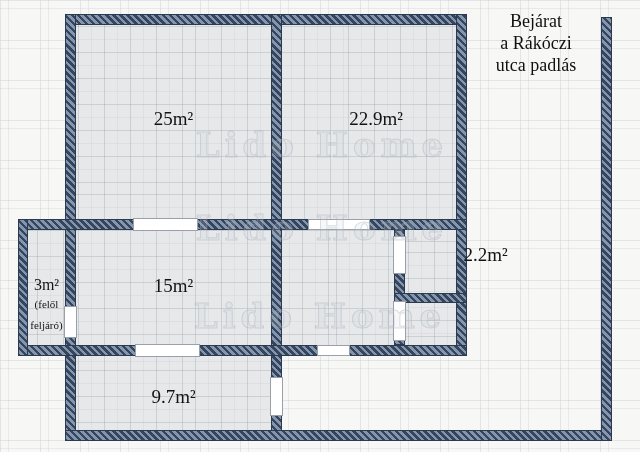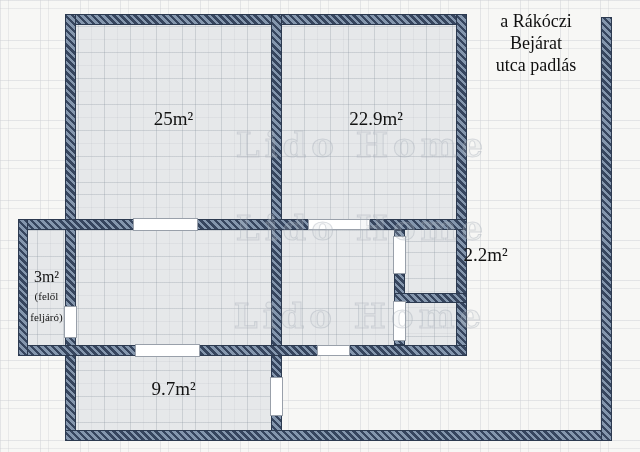--- a/index.html
+++ b/index.html
@@ -30,33 +30,32 @@
   }
   .opening{
     position:absolute;z-index:20;background:#fff;
     border:1px solid #99a0aa;box-sizing:border-box;
   }
   .room-label{
     position:absolute;z-index:40;display:flex;align-items:center;justify-content:center;
     font-size:19px;color:#131313;white-space:nowrap;pointer-events:none;
   }
   .room-label-stack{
-    position:absolute;z-index:40;display:flex;flex-direction:column;align-items:center;
+    position:absolute;z-index:40;display:flex;flex-direction:column;align-items:center;justify-content:center;
     color:#131313;pointer-events:none;
   }
   .room-label-stack .big{font-size:16px;line-height:18px;}
   .room-label-stack .small{font-size:11px;line-height:21px;white-space:nowrap;}
   .watermark{
     position:absolute;z-index:30;transform:translate(-50%,-50%);
     font-family:"DejaVu Serif","Liberation Serif",serif;font-weight:bold;
     font-size:34px;letter-spacing:5px;white-space:nowrap;
     color:rgba(205,209,215,0.18);
     -webkit-text-stroke:1px rgba(164,171,181,0.38);
     pointer-events:none;
-    margin-left:40px;
   }
   .entrance-note{
     position:absolute;z-index:40;left:462px;top:10px;width:148px;
     text-align:center;font-size:18px;line-height:22px;color:#101010;
   }
   .entrance-note span{display:block;}
 </style>
 </head>
 <body>
 
@@ -91,28 +90,29 @@
   <div class="opening" style="left:135px;top:344px;width:65px;height:13px;"></div>
   <div class="opening" style="left:317px;top:345px;width:33px;height:11px;"></div>
   <div class="opening" style="left:270px;top:377px;width:13px;height:39px;"></div>
 
   <div class="watermark" style="left:322px;top:145px;">Lido Home</div>
   <div class="watermark" style="left:322px;top:228px;">Lido Home</div>
   <div class="watermark" style="left:320px;top:316px;">Lido Home</div>
 
   <div class="room-label" style="left:76px;top:25px;width:195px;height:188px;">25m²</div>
   <div class="room-label" style="left:282px;top:25px;width:188px;height:188px;">22.9m²</div>
+  <div class="room-label" style="left:76px;top:230px;width:195px;height:112px;">15m²</div>
   <div class="room-label" style="left:405px;top:224px;width:71px;height:62px;padding-left:45px;">2.2m²</div>
-  <div class="room-label" style="left:76px;top:352px;width:195px;height:74px;">9.7m²</div>
+  <div class="room-label" style="left:76px;top:360px;width:195px;height:74px;">9.7m²</div>
 
   <div class="room-label-stack" style="left:20px;top:268px;width:53px;height:75px;">
     <span class="big">3m²</span>
     <span class="small">(felől</span>
     <span class="small">feljáró)</span>
   </div>
 
   <div class="entrance-note">
+    <span>Bejárat</span>
     <span>a Rákóczi</span>
-    <span>Bejárat</span>
     <span>utca padlás</span>
   </div>
 
 </div>
 
 </body></html>

